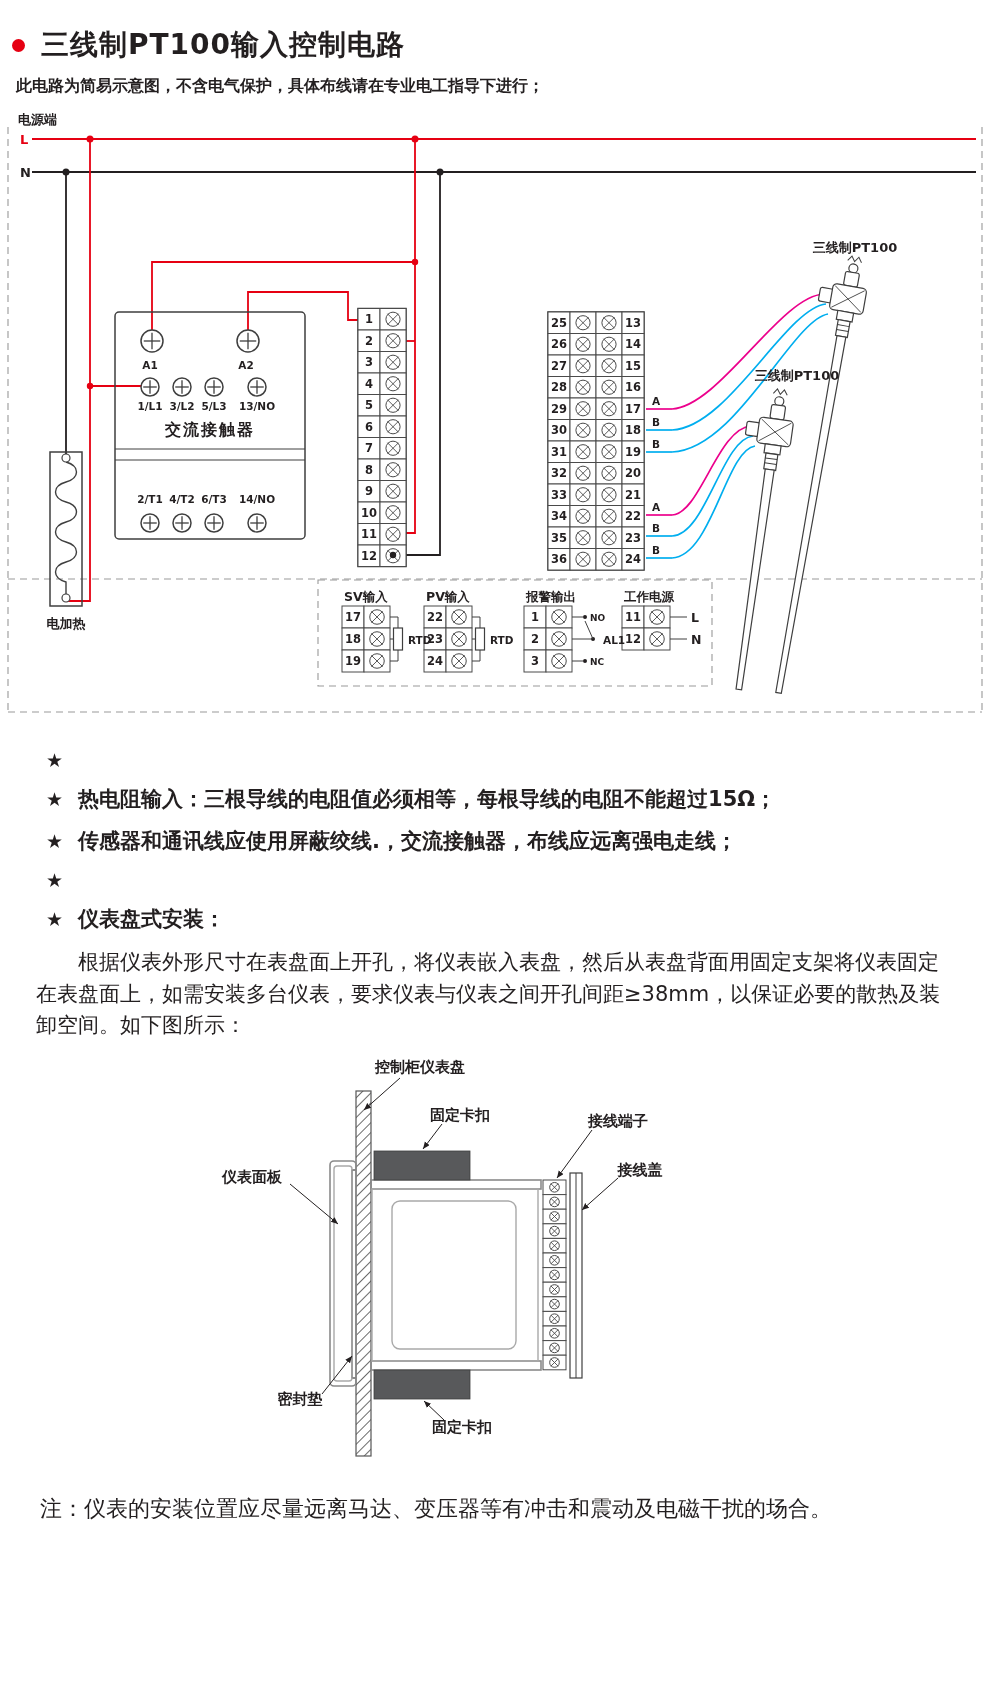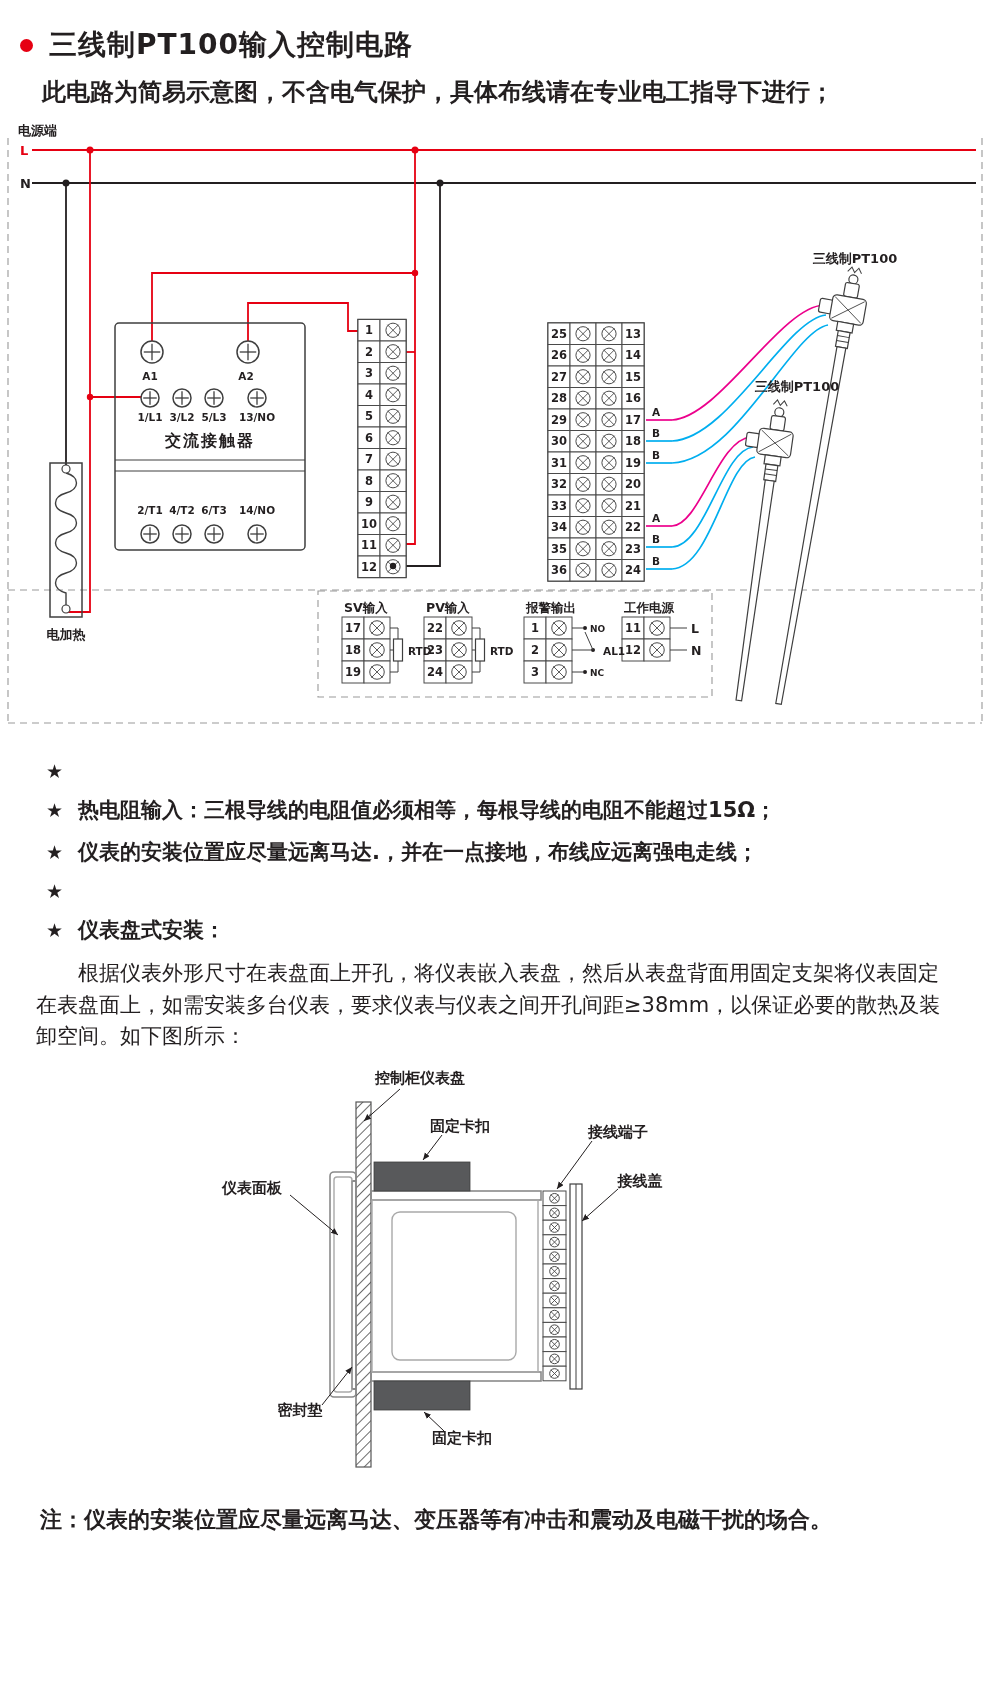--- a/index.html
+++ b/index.html
@@ -1,33 +1,33 @@
 <!DOCTYPE html>
 <html><head>
 <meta charset="utf-8">
 <style>
   html,body{margin:0;padding:0;}
   body{
     width:990px;height:1707px;background:#fff;color:#231f20;
     font-family:"DejaVu Sans","Liberation Sans",sans-serif;
     overflow:hidden;position:relative;
   }
-  .header{padding:26px 0 0 20px;}
+  .header{padding:26px 0 0 12px;}
   .title-row{display:flex;align-items:center;gap:16px;}
   .bullet{width:13px;height:13px;border-radius:50%;background:#e60012;flex:0 0 auto;}
   h1{font-size:28px;font-weight:600;margin:0;letter-spacing:1px;}
-  .subtitle{margin:12px 0 0 22px;font-size:24px;font-weight:700;}
+  .subtitle{margin:12px 0 0 4px;font-size:16px;font-weight:700;}
   svg{display:block;}
   #wiring-svg{margin-top:12px;}
   #install-svg{margin-top:6px;}
   .notes{margin:18px 0 0 46px;}
   .note{display:flex;align-items:baseline;gap:15px;font-size:21px;font-weight:700;margin-bottom:14px;}
   .star{font-size:19px;flex:0 0 auto;}
   .install-para{margin:8px 36px 0 36px;font-size:21px;font-weight:400;line-height:1.5;text-indent:2em;}
-  .footer-note{margin:26px 0 0 40px;font-size:22px;font-weight:700;}
+  .footer-note{margin:26px 0 0 40px;font-size:22px;font-weight:400;}
 
   
   .cell{fill:#fff;stroke:#4a4a4a;stroke-width:1;}
   .cellc{fill:none;stroke:#4a4a4a;stroke-width:1;}
   .xln{stroke:#4a4a4a;stroke-width:0.9;}
   .xln2{stroke:#3f3f3f;stroke-width:1.3;}
   .tnum{font-size:11.5px;font-weight:600;fill:#231f20;}
   .frame{fill:none;stroke:#3f3f3f;stroke-width:1.5;}
   .frame2{fill:#fff;stroke:#3f3f3f;stroke-width:1.2;}
   .thin{stroke:#3f3f3f;stroke-width:1;fill:none;}
@@ -560,21 +560,21 @@
 <section class="notes">
   <div class="note">
     <span class="star">★</span>
   </div>
   <div class="note">
     <span class="star">★</span>
     <span>热电阻输入：三根导线的电阻值必须相等，每根导线的电阻不能超过15Ω；</span>
   </div>
   <div class="note">
     <span class="star">★</span>
-    <span>仪表的安装位置应尽量远离马达.，并在一点接地，布线应远离强电走线；</span>
+    <span>传感器和通讯线应使用屏蔽绞线.，交流接触器，布线应远离强电走线；</span>
   </div>
   <div class="note">
     <span class="star">★</span>
   </div>
   <div class="note">
     <span class="star">★</span>
     <span>仪表盘式安装：</span>
   </div>
 </section>
 

